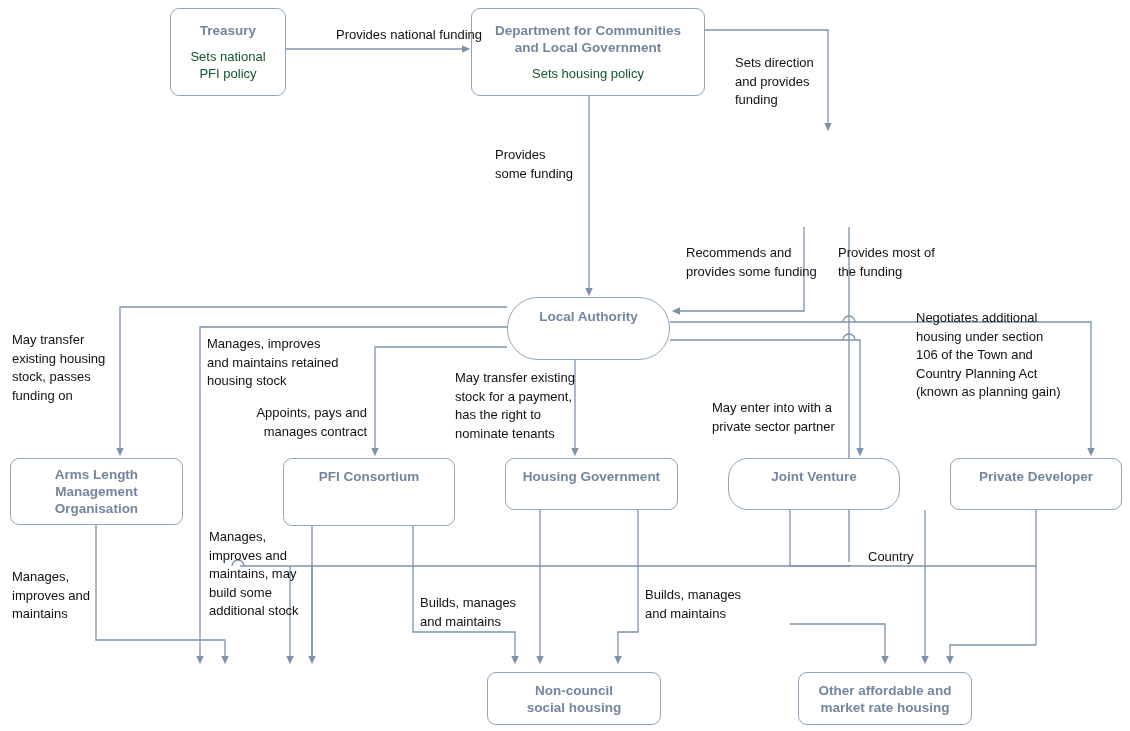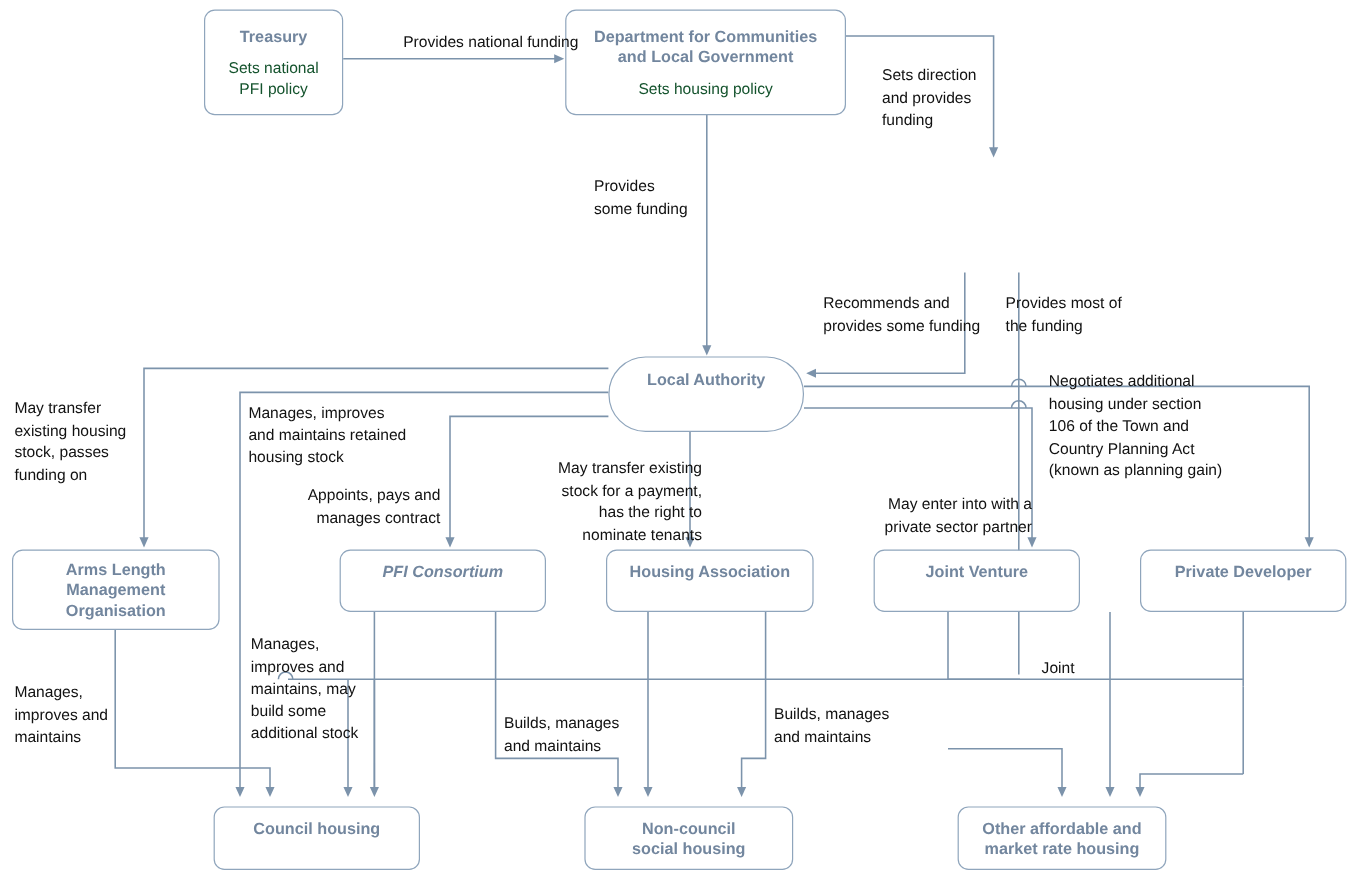--- a/index.html
+++ b/index.html
@@ -11,21 +11,21 @@
   .node{position:absolute;box-sizing:border-box;
         border:1px solid #8FA5BC;border-radius:9px;background:#ffffff;
         display:flex;flex-direction:column;
         justify-content:center;text-align:center;}
   .node .ttl{color:#72869E;font-weight:bold;font-size:13.5px;line-height:17px;}
   .node .sub{color:#14532d;font-weight:normal;font-size:13px;line-height:17px;margin-top:9px;}
 
   .edgelabel{position:absolute;color:#111;font-size:13px;line-height:18.5px;
              white-space:pre-line;}
   .lbl-r{text-align:right;}
-  .lbl-c{text-align:right;margin-top:12px;}
+  .lbl-c{text-align:left;}
 </style>
 </head>
 <body>
 
 <div id="stage">
 
   <svg id="wires" viewBox="0 0 1130 731" xmlns="http://www.w3.org/2000/svg">
     <defs>
       <marker id="ah" markerWidth="10" markerHeight="10" refX="4.2" refY="5" orient="auto" markerUnits="userSpaceOnUse">
         <path d="M0,1.2 L8.4,5 L0,8.8 Z" fill="#7C93AB"></path>
@@ -111,39 +111,36 @@
   <div class="node" style="left:507px;top:297px;width:163px;height:63px;justify-content:flex-start;padding-top:10px;border-radius:31px;">
     <div class="ttl">Local Authority</div>
   </div>
 
   <div class="node" style="left:10px;top:458px;width:173px;height:67px;">
     <div class="ttl" style="white-space:pre-line;">Arms Length
 Management
 Organisation</div>
   </div>
 
-  <div class="node" style="left:283px;top:458px;width:172px;height:52px;justify-content:flex-start;padding-top:9px;font-style:italic;">
+  <div class="node" style="left:283px;top:458px;width:172px;height:68px;justify-content:flex-start;padding-top:9px;">
     <div class="ttl">PFI Consortium</div>
   </div>
 
   <div class="node" style="left:505px;top:458px;width:173px;height:52px;justify-content:flex-start;padding-top:9px;">
-    <div class="ttl">Housing Association</div>
-  </div>
-
-  <div class="node" style="left:728px;top:458px;width:172px;height:52px;justify-content:flex-start;padding-top:9px;">
+    <div class="ttl">Housing Government</div>
+  </div>
+
+  <div class="node" style="left:728px;top:458px;width:172px;height:52px;justify-content:flex-start;padding-top:9px;border-radius:20px;">
     <div class="ttl">Joint Venture</div>
   </div>
 
   <div class="node" style="left:950px;top:458px;width:172px;height:52px;justify-content:flex-start;padding-top:9px;">
     <div class="ttl">Private Developer</div>
   </div>
 
-  <div class="node" style="left:178px;top:672px;width:172px;height:53px;justify-content:flex-start;padding-top:9px;">
-    <div class="ttl">Council housing</div>
-  </div>
 
   <div class="node" style="left:798px;top:672px;width:174px;height:53px;justify-content:flex-start;padding-top:9px;">
     <div class="ttl" style="white-space:pre-line;">Other affordable and
 market rate housing</div>
   </div>
 
   <div class="node" style="left:487px;top:672px;width:174px;height:53px;justify-content:flex-start;padding-top:9px;">
     <div class="ttl" style="white-space:pre-line;">Non-council
 social housing</div>
   </div>
@@ -176,21 +173,21 @@
 manages contract</div>
 
   <div class="edgelabel lbl-c" style="left:455px;top:369px;width:130px;">May transfer existing
 stock for a payment,
 has the right to
 nominate tenants</div>
 
   <div class="edgelabel lbl-c" style="left:712px;top:399px;width:148px;">May enter into with a
 private sector partner</div>
 
-  <div class="edgelabel" style="left:874px;top:309px;width:160px;">Negotiates additional
+  <div class="edgelabel" style="left:916px;top:309px;width:160px;">Negotiates additional
 housing under section
 106 of the Town and
 Country Planning Act
 (known as planning gain)</div>
 
   <div class="edgelabel" style="left:12px;top:568px;width:100px;">Manages,
 improves and
 maintains</div>
 
   <div class="edgelabel" style="left:209px;top:528px;width:100px;">Manages,
@@ -198,15 +195,15 @@
 maintains, may
 build some
 additional stock</div>
 
   <div class="edgelabel" style="left:420px;top:594px;width:115px;">Builds, manages
 and maintains</div>
 
   <div class="edgelabel" style="left:645px;top:586px;width:115px;">Builds, manages
 and maintains</div>
 
-  <div class="edgelabel" style="left:868px;top:548px;width:60px;">Joint</div>
+  <div class="edgelabel" style="left:868px;top:548px;width:60px;">Country</div>
 
 </div>
 
 </body></html>

